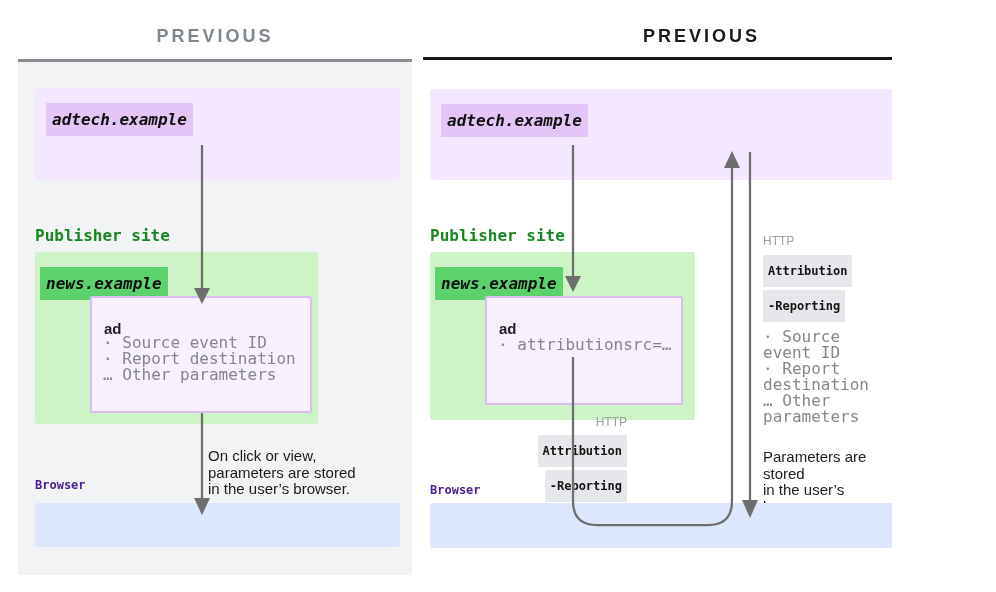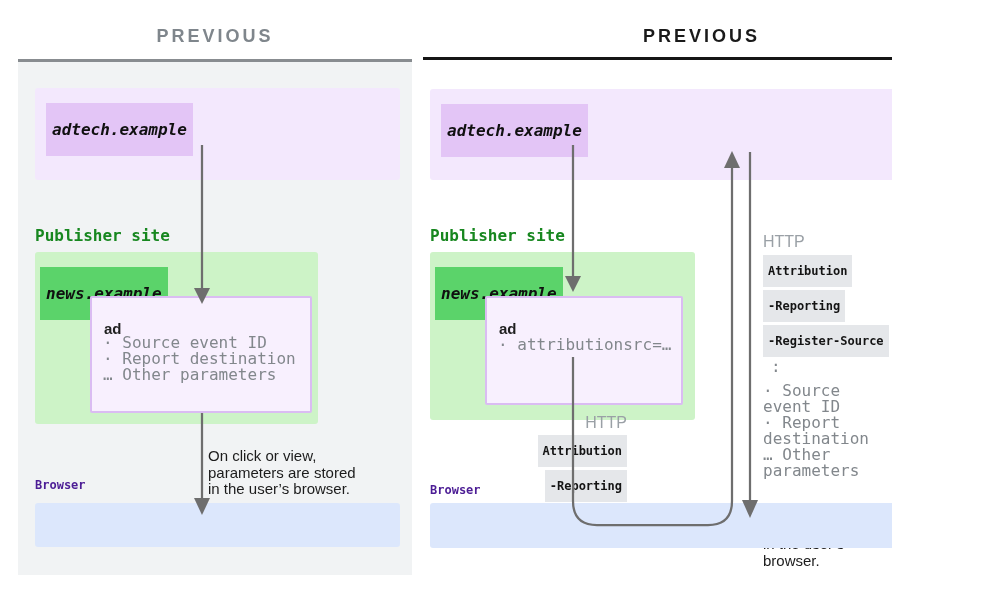--- a/index.html
+++ b/index.html
@@ -26,21 +26,21 @@
   .green-cur  { left:430px; top:252px; width:265px; height:168px; background:#cdf3c7; }
   .ad-box { background:#f8f0fe; border:2px solid #dabcf2; border-radius:2px; }
   .ad-prev { left:90px;  top:296px; width:222px; height:117px; }
   .ad-cur  { left:485px; top:296px; width:198px; height:109px; }
   .blue-prev { left:35px;  top:503px; width:365px; height:44px; background:#dce7fc; }
   .blue-cur  { left:430px; top:503px; width:543px; height:45px; background:#dce7fc; }
 
   
   .mono { font-family:"DejaVu Sans Mono","Liberation Mono",monospace; }
   .chip { display:inline-block; font-family:"DejaVu Sans Mono","Liberation Mono",monospace;
-          font-size:16px; line-height:17px; padding:18px 6px; }
+          font-size:16px; line-height:17px; padding:8px 6px; }
   .chip-domain { font-style:italic; font-weight:bold; color:#101010; }
   .chip-purple { background:#e3c5f6; }
   .chip-green  { background:#5bd36a; }
   .chip-hdr { background:#e5e7ea; color:#141414; font-weight:bold;
               font-size:12px; line-height:16px; padding:8px 5px; }
   .adtech-chip { margin:15px 0 0 11px; }
   .news-chip-wrap { position:absolute; left:5px; top:15px; }
 
   .site-label { font-size:16px; font-weight:bold; color:#17871f; }
   .pub-prev { left:35px;  top:226px; }
@@ -52,21 +52,21 @@
   .ad-title { position:absolute; left:12px; top:22px; font-size:15px; font-weight:bold; color:#1f1f1f; }
   .ad-list { position:absolute; left:11px; font-size:16px; line-height:16px; color:#82878c; }
   .ad-list-prev { top:37px; }
   .ad-list-cur  { top:39px; }
 
   .note { font-size:15px; line-height:16.5px; color:#1c1c1c; white-space:pre-line; }
   .note-prev { left:208px; top:448px; }
 
   
   .req-stack { right:265px; top:414px; display:flex; flex-direction:column; align-items:flex-end; }
-  .http-label { font-size:16px; line-height:17px; color:#9aa0a6; }
+  .http-label { font-size:12px; line-height:17px; color:#9aa0a6; }
   .req-stack .http-label { margin-bottom:4px; }
   .req-stack .chip-hdr { margin-bottom:3px; }
 
   .resp-block { left:763px; top:233px; }
   .resp-block .http-label { margin-bottom:5px; }
   .resp-row { margin-bottom:3px; }
   .resp-row .colon { font-family:"DejaVu Sans Mono","Liberation Mono",monospace;
                      font-size:16px; color:#82878c; margin-left:8px; }
   .resp-bullets { margin-top:7px; font-size:16px; line-height:16px; color:#82878c; }
   .note-cur { margin-top:24px; }
@@ -132,21 +132,20 @@
     <span class="http-label">HTTP</span>
     <span class="chip chip-hdr">Attribution</span>
     <span class="chip chip-hdr">-Reporting</span>
     <span class="chip chip-hdr">-Source-Info</span>
   </div>
 
   <div class="abs resp-block">
     <div class="http-label">HTTP</div>
     <div class="resp-row"><span class="chip chip-hdr">Attribution</span></div>
     <div class="resp-row"><span class="chip chip-hdr">-Reporting</span></div>
-    <div class="resp-row"><span class="chip chip-hdr">-Register-Source</span><span class="colon">:</span></div>
     <div class="mono resp-bullets">
       <div>· Source event ID</div>
       <div>· Report destination</div>
       <div>… Other parameters</div>
     </div>
     <div class="note note-cur">Parameters are stored
 in the user’s browser.</div>
   </div>
 
   <div class="abs mono browser-label brw-cur">Browser</div>

